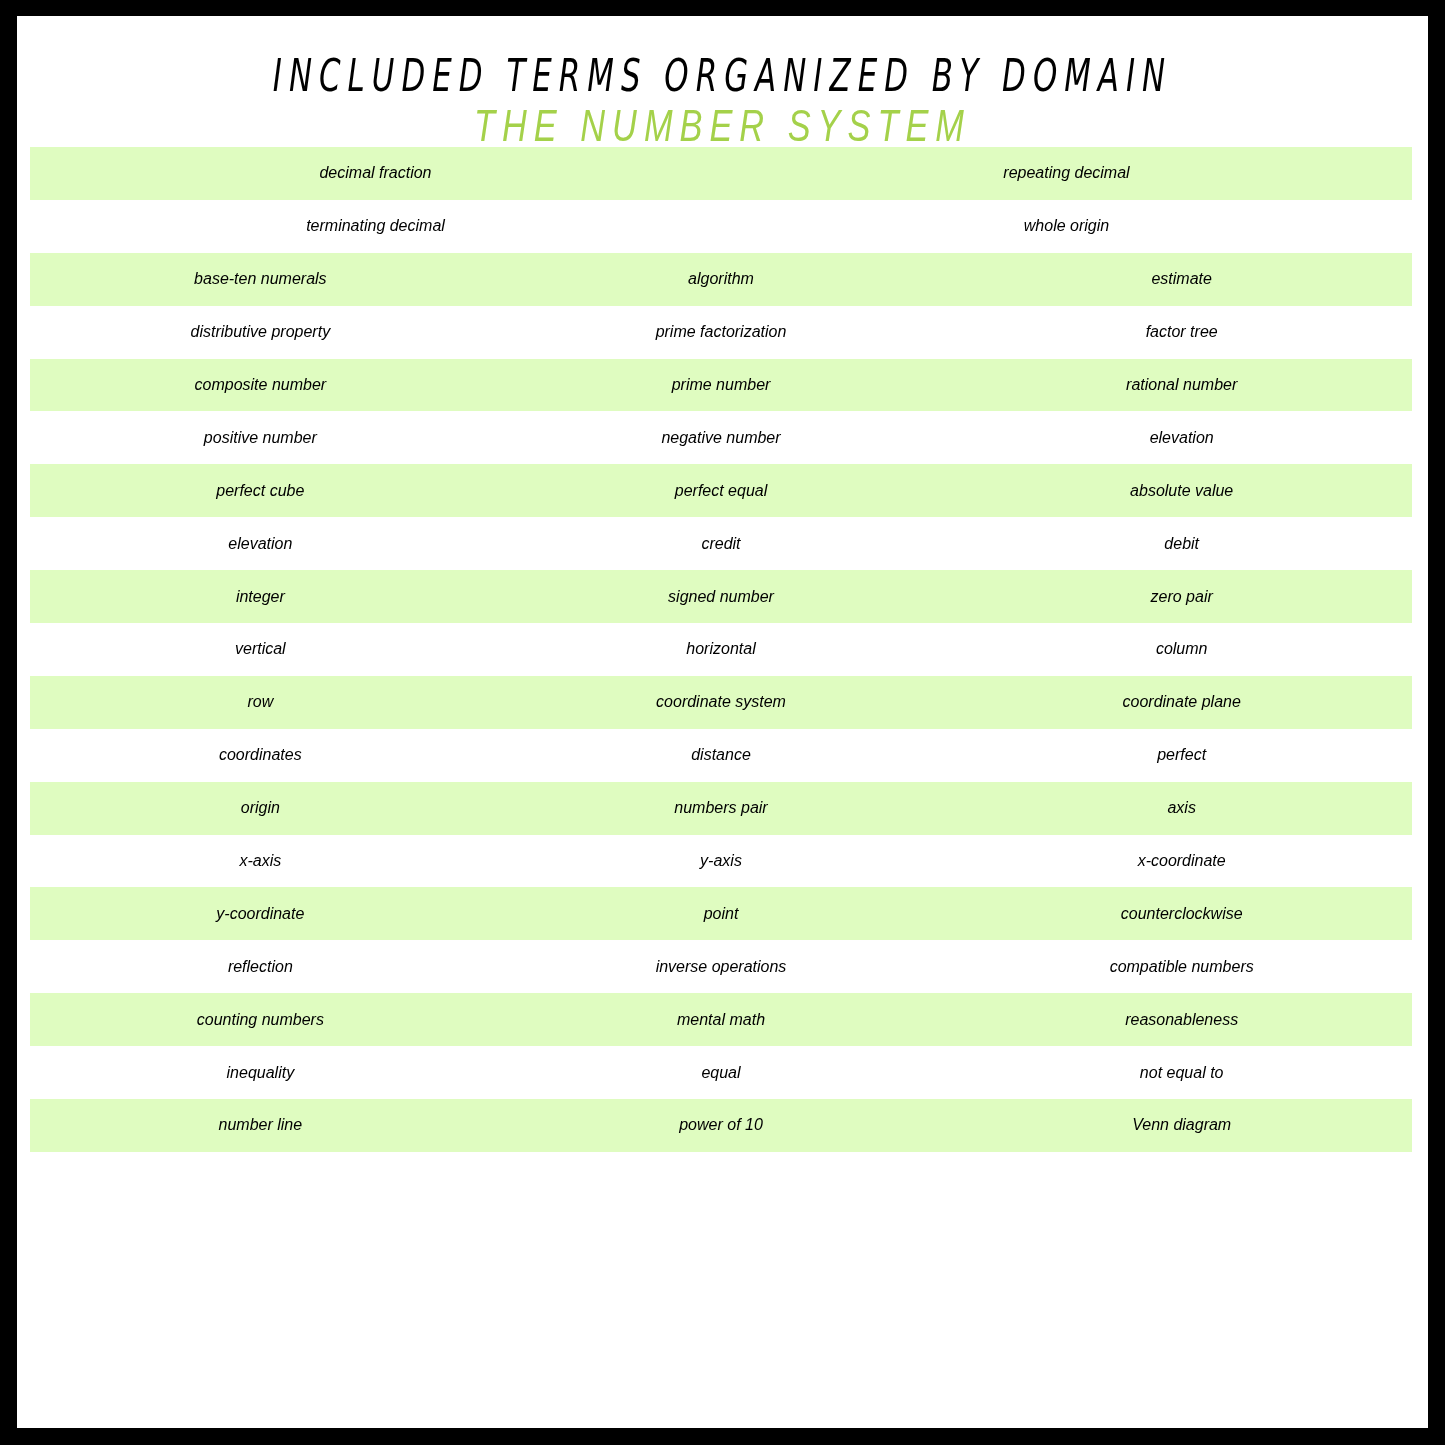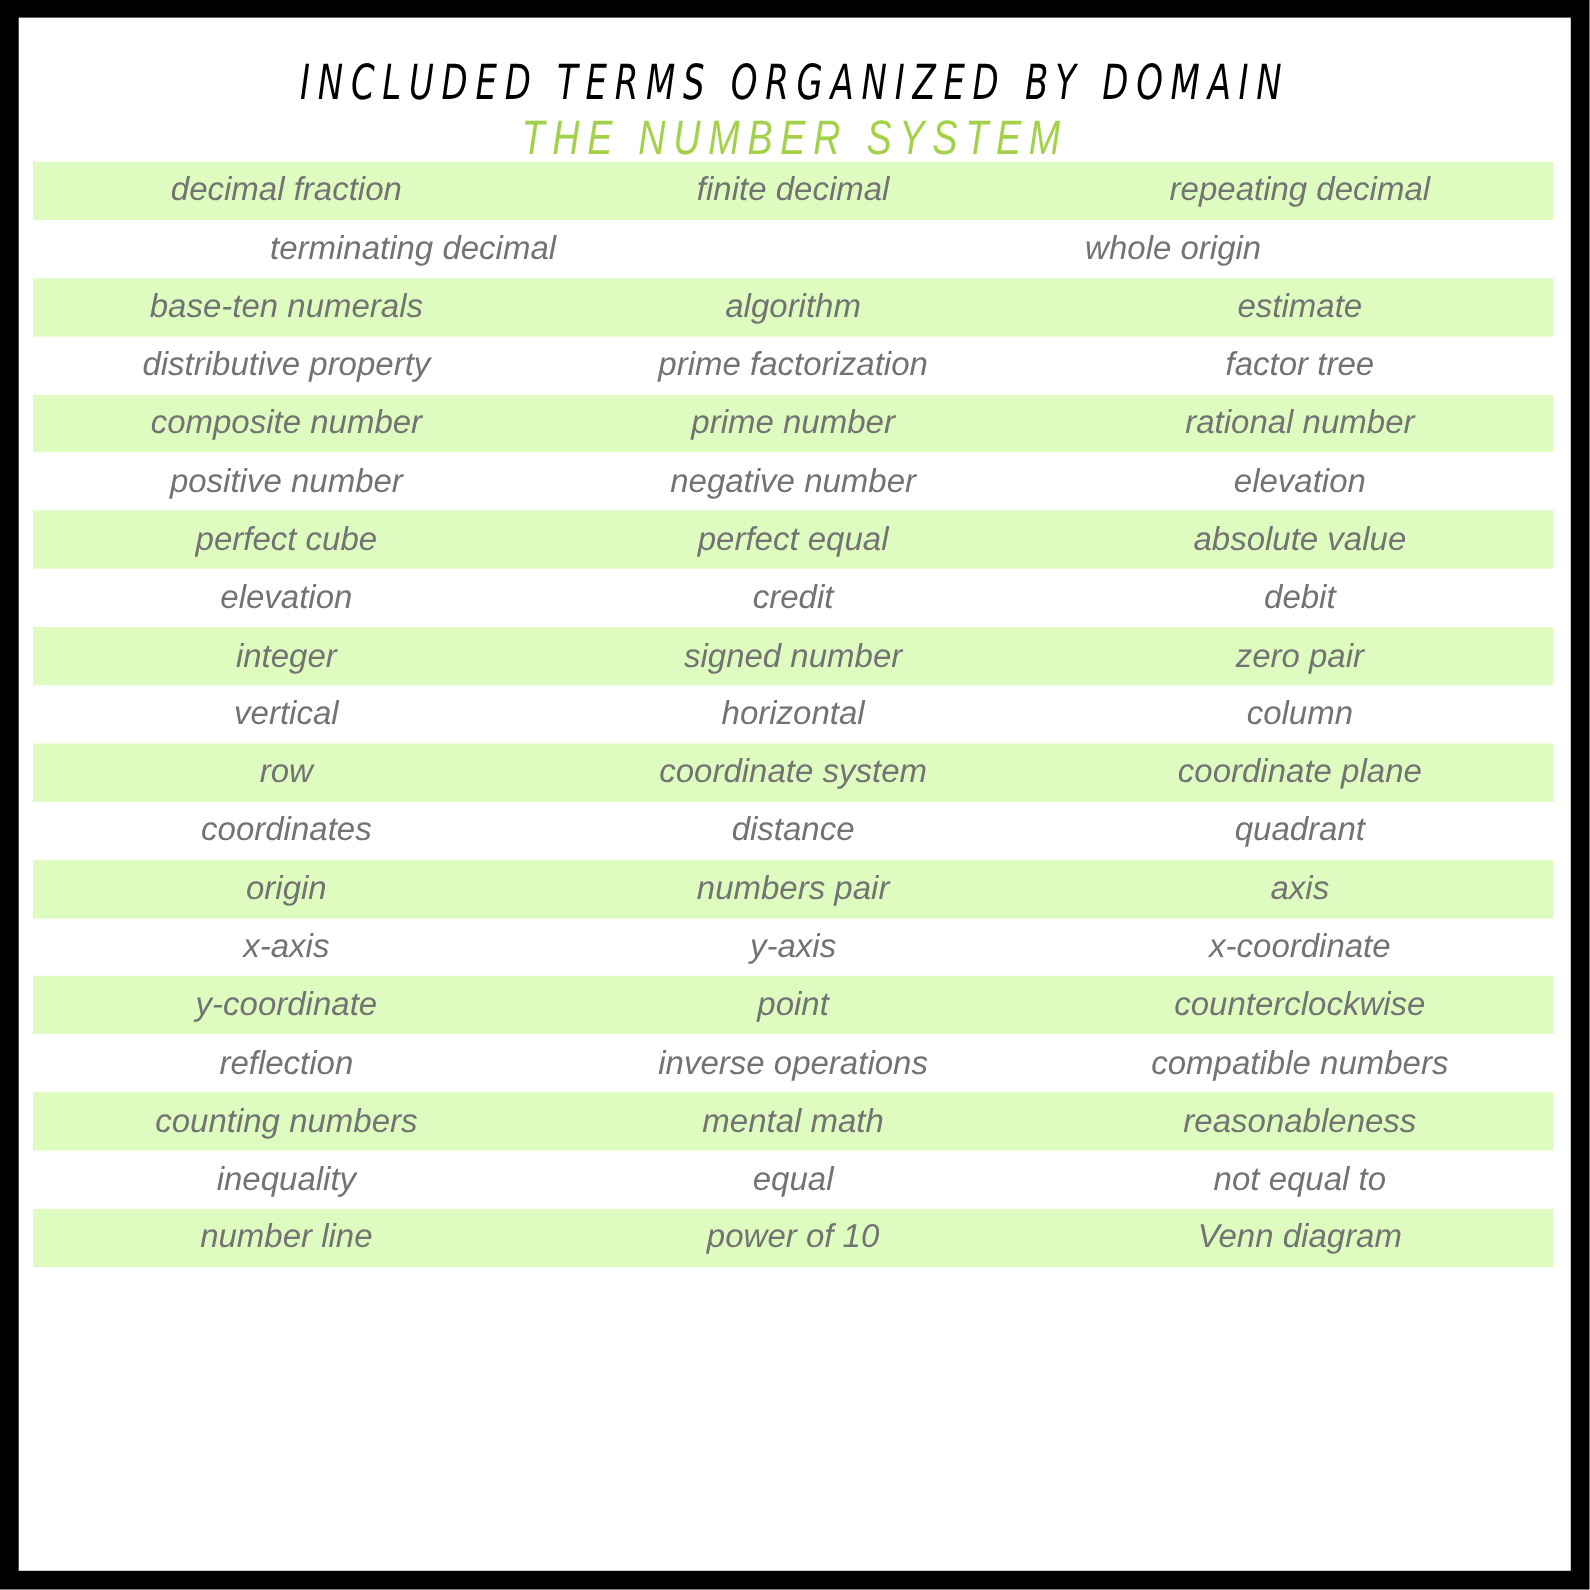--- a/index.html
+++ b/index.html
@@ -28,33 +28,32 @@
     .table {
       position: absolute; left: 13px; top: 131px; width: 1382px;
     }
     .row {
       display: flex; height: 52.9px; align-items: center;
     }
     .row.shaded { background: #dffcc0; }
     .cell {
       flex: 1; text-align: center;
       font-family: "Liberation Sans", sans-serif;
-      font-size: 30px; color: #737373;
+      font-size: 16px; color: #000000;
     }
   </style>
 </head>
 <body>
 
 <div class="card">
   <div class="title">INCLUDED TERMS ORGANIZED BY DOMAIN</div>
   <div class="subtitle">THE NUMBER SYSTEM</div>
   <div class="table" id="terms-table">
       <div class="row shaded">
         <div class="cell">decimal fraction</div>
-        <div class="cell">finite decimal</div>
         <div class="cell">repeating decimal</div>
       </div>
       <div class="row">
         <div class="cell">terminating decimal</div>
         <div class="cell">whole origin</div>
       </div>
       <div class="row shaded">
         <div class="cell">base-ten numerals</div>
         <div class="cell">algorithm</div>
         <div class="cell">estimate</div>
@@ -95,21 +94,21 @@
         <div class="cell">column</div>
       </div>
       <div class="row shaded">
         <div class="cell">row</div>
         <div class="cell">coordinate system</div>
         <div class="cell">coordinate plane</div>
       </div>
       <div class="row">
         <div class="cell">coordinates</div>
         <div class="cell">distance</div>
-        <div class="cell">quadrant</div>
+        <div class="cell">perfect</div>
       </div>
       <div class="row shaded">
         <div class="cell">origin</div>
         <div class="cell">numbers pair</div>
         <div class="cell">axis</div>
       </div>
       <div class="row">
         <div class="cell">x-axis</div>
         <div class="cell">y-axis</div>
         <div class="cell">x-coordinate</div>

